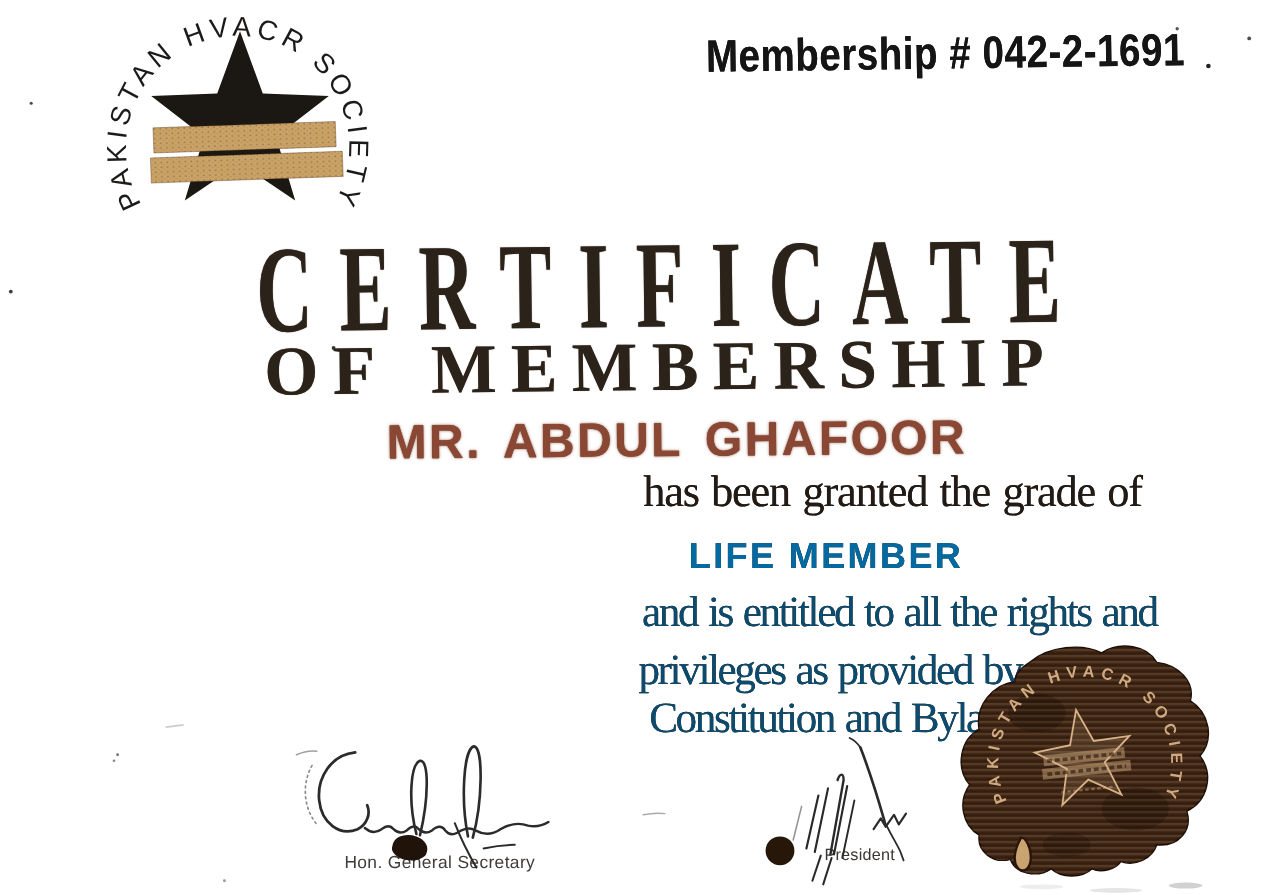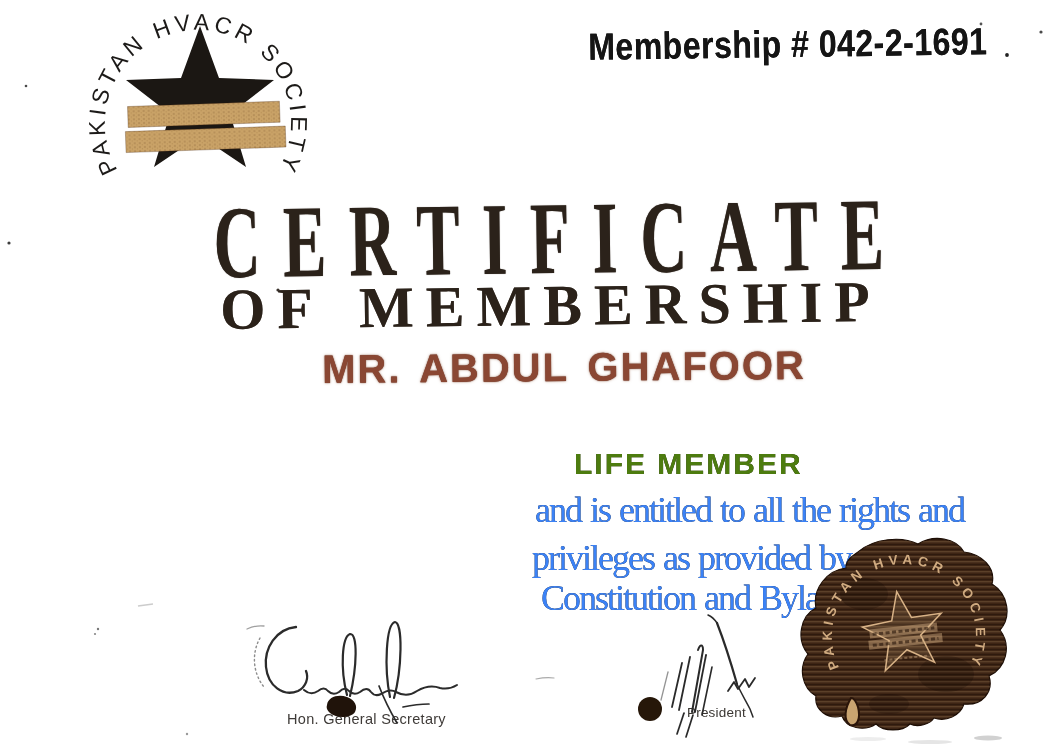--- a/index.html
+++ b/index.html
@@ -30,23 +30,23 @@
   
   .name{
     left:564px;top:347px;font-family:"Liberation Sans",sans-serif;font-weight:700;
     font-size:40px;letter-spacing:2px;word-spacing:6px;color:#8a4733;
     transform:translateX(-50%) rotate(-0.5deg);
     text-shadow:0 0 1px #5f2d20, 0 0 3px rgba(150,95,65,.55);
   }
   .granted{left:536px;top:392px;font-size:37px;letter-spacing:-1px;word-spacing:2px;color:#221b15;text-shadow:0 0 .5px #221b15;}
   .grade{
     left:574px;top:449px;font-family:"Liberation Sans",sans-serif;font-weight:700;
-    font-size:30px;letter-spacing:2px;color:#4d7c0f;text-shadow:0 0 .5px #1d1712;
+    font-size:30px;letter-spacing:2px;color:#0369a1;text-shadow:0 0 .5px #1d1712;
   }
-  .bodyline{font-size:36px;letter-spacing:-2px;word-spacing:2px;color:#3b82f6;text-shadow:0 0 .5px #221b15;}
+  .bodyline{font-size:36px;letter-spacing:-2px;word-spacing:2px;color:#0c4a6e;text-shadow:0 0 .5px #221b15;}
   .bl0{left:535px;top:492px;}
   .bl1{left:532px;top:540px;}
   .bl2{left:541px;top:580px;}
   .bl3{left:549px;top:623px;}
   
   .siglabel{font-family:"Liberation Sans",sans-serif;line-height:1;}
   .seclabel{left:287px;top:712px;font-size:14.5px;letter-spacing:.3px;color:#3f3b38;}
   .preslabel{left:687px;top:706px;font-size:13.5px;letter-spacing:.2px;color:#3a3632;}
   svg{display:block;}
   .overlay{position:absolute;left:0;top:0;pointer-events:none;}
@@ -75,20 +75,21 @@
       <textPath href="#logoArc" startOffset="50%" text-anchor="middle">PAKISTAN HVACR SOCIETY</textPath>
     </text>
   </svg>
 
   <div class="abs membership">Membership # 042-2-1691</div>
 
   <div class="abs title1">CERTIFICATE</div>
   <div class="abs title2">OF MEMBERSHIP</div>
 
   <div class="abs name">MR. ABDUL GHAFOOR</div>
+  <div class="abs granted">has been granted the grade of</div>
   <div class="abs grade">LIFE MEMBER</div>
   <div class="abs bodyline bl0">and is entitled to all the rights and</div>
   <div class="abs bodyline bl1">privileges as provided by the</div>
   <div class="abs bodyline bl2">Constitution and Bylaws</div>
 
   <div class="abs siglabel seclabel">Hon. General Secretary</div>
   <div class="abs siglabel preslabel">President</div>
 
   <svg class="overlay" width="1062" height="746" viewBox="0 0 1062 746">
     <g fill="none" stroke="#2b2b2b" stroke-linecap="round" stroke-linejoin="round">

